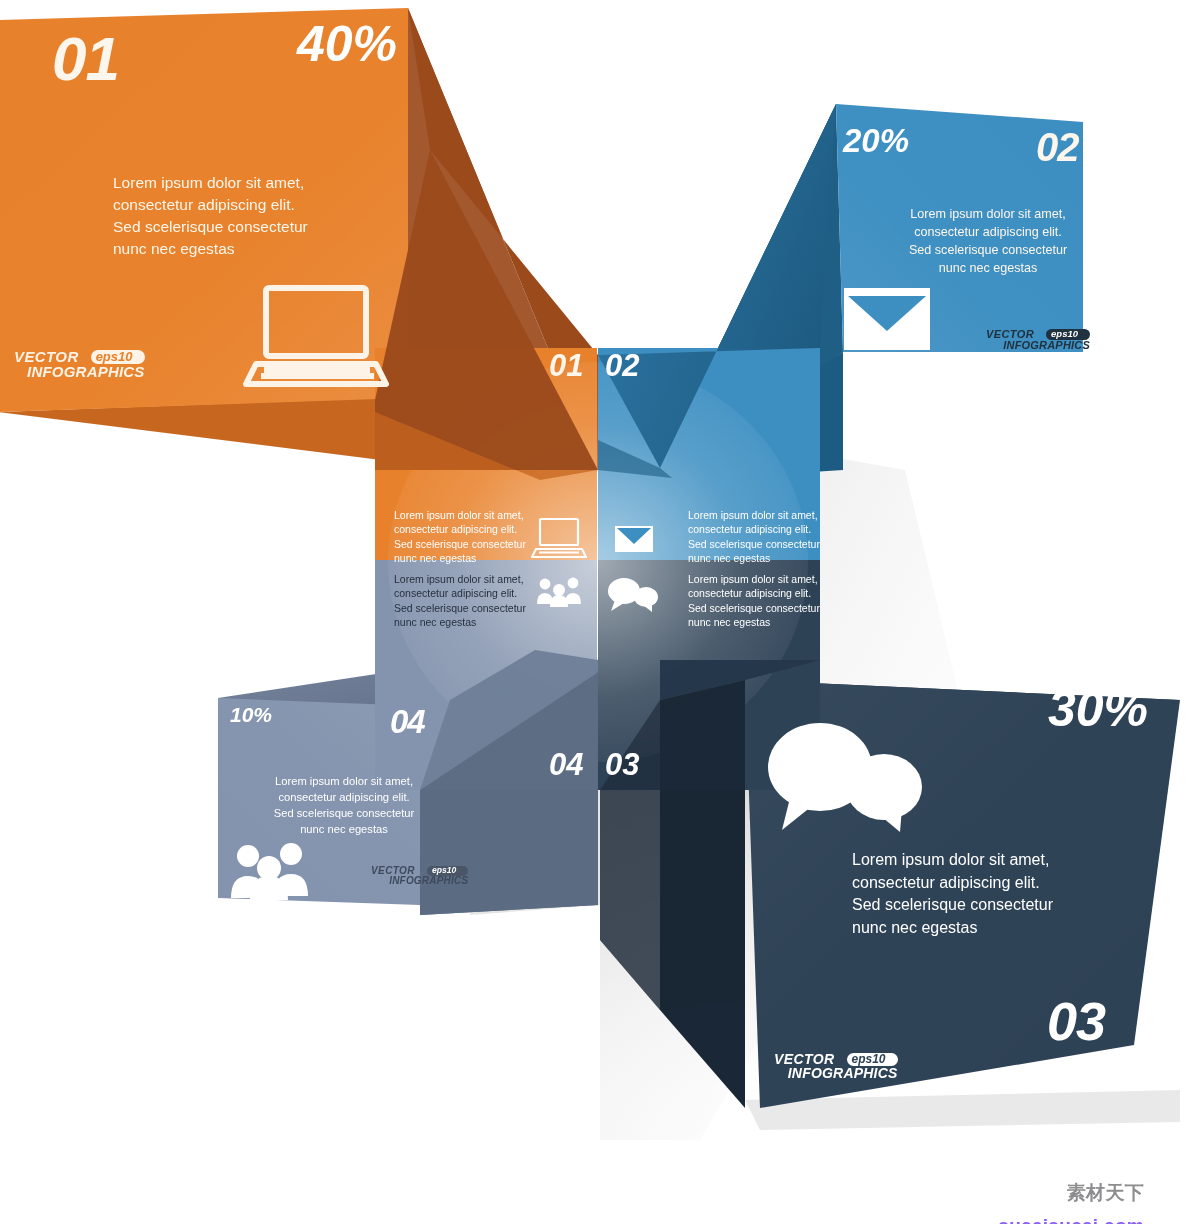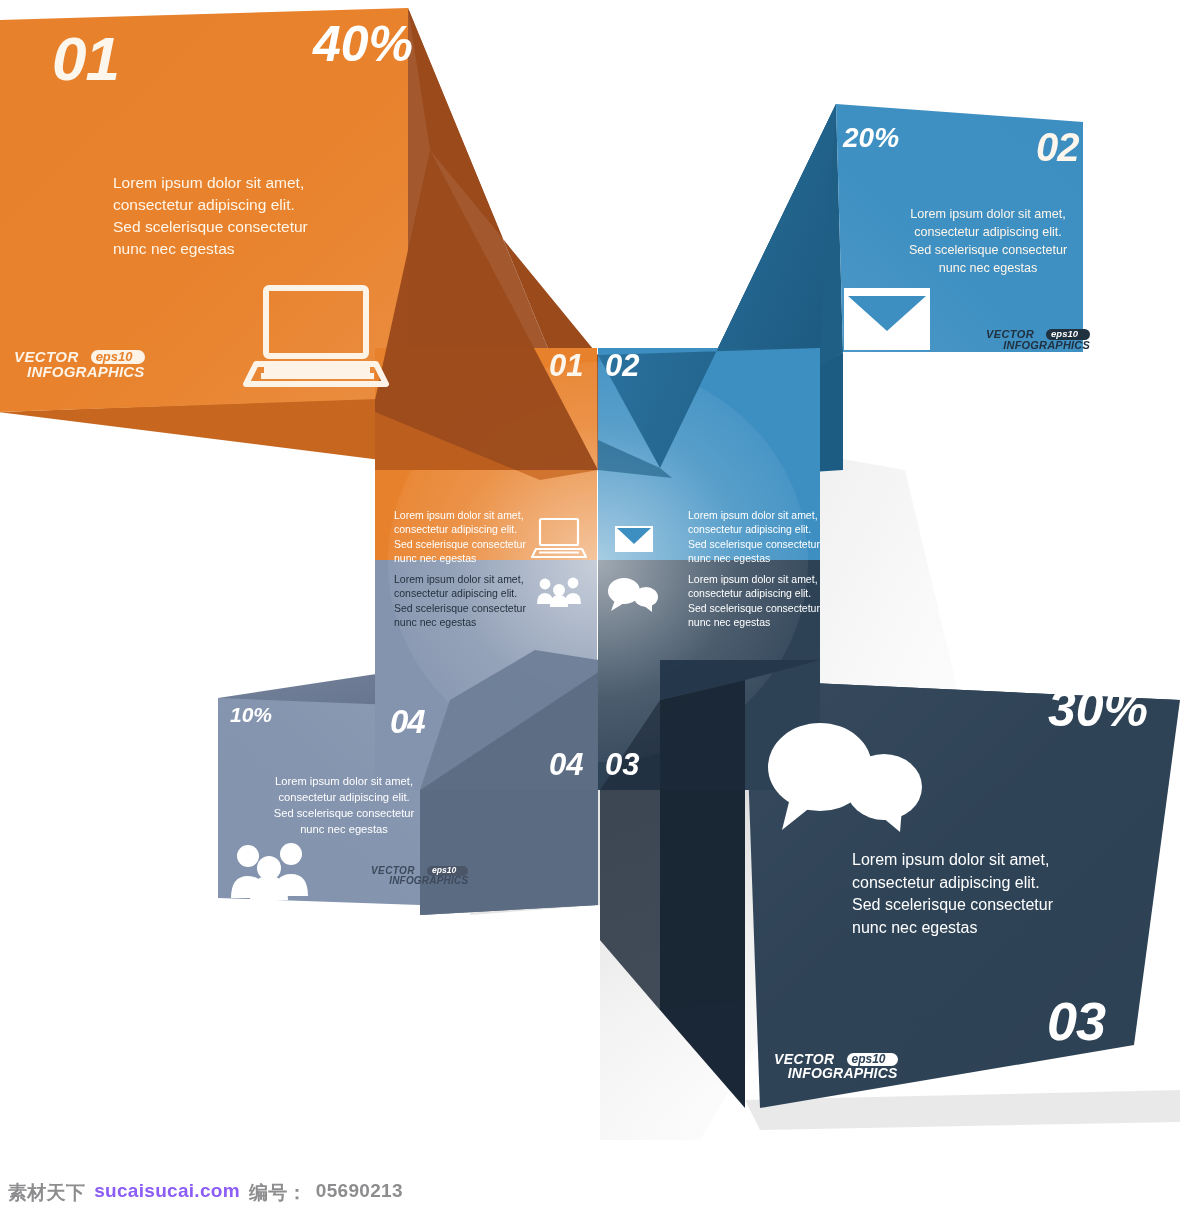--- a/index.html
+++ b/index.html
@@ -61,24 +61,25 @@
     border-radius: 7px;
     padding: 0px 12px 1px 5px;
     font-style: italic;
   }
   .badge .inf { letter-spacing: 0.2px; text-align: right; }
 
   
   #footer {
     position: absolute; left: 0; bottom: 0;
     width: 1144px; height: 44px;
-    display: flex; align-items: flex-start;
+    display: flex; align-items: flex-end;
     padding-left: 8px;
     gap: 9px;
     background: #ffffff;
+    flex-direction: column;
   }
   #footer span { font-size: 19px; color: #8d8d8f; font-weight: bold; letter-spacing: 0.3px; }
   #footer .site { color: #8b5cf6; }
 </style>
 </head>
 <body>
 
 <div id="stage">
 
   <svg id="art" viewBox="0 0 1200 1224">
@@ -264,34 +265,34 @@
     </g>
     <g>
       <ellipse cx="624" cy="591" rx="16" ry="13" fill="#ffffff"></ellipse>
       <polygon points="615,600 611,611 624,603" fill="#ffffff"></polygon>
       <ellipse cx="646" cy="597" rx="12" ry="10" fill="#ffffff"></ellipse>
       <polygon points="652,604 652,612 643,605" fill="#ffffff"></polygon>
     </g>
   </svg>
 
   <div class="lay num-big" style="left:52px; top:28px; font-size:62px;">01</div>
-  <div class="lay pct" style="left:297px; top:19px; font-size:50px;margin-left:16px;">40%</div>
+  <div class="lay pct" style="left:297px; top:19px; font-size:50px;">40%</div>
   <div class="lay body-txt" style="left:113px; top:172px; width:240px; font-size:15.5px;">Lorem ipsum dolor sit amet,
 consectetur adipiscing elit.
 Sed scelerisque consectetur
 nunc nec egestas</div>
   <div class="lay badge" style="left:14px; top:349px; font-size:15px; color:#fdf3e6;">
     <span class="r1">
       <span class="vec">VECTOR</span>
       <span class="eps" style="background:#fdf3e6; color:#E8812B; font-size:13px;">eps10</span>
     </span>
     <span class="inf">INFOGRAPHICS</span>
   </div>
 
-  <div class="lay pct" style="left:843px; top:124px; font-size:28px;">20%</div>
+  <div class="lay pct" style="left:843px; top:124px; font-size:33px;">20%</div>
   <div class="lay num-big" style="left:1036px; top:127px; font-size:40px;">02</div>
   <div class="lay body-txt" style="left:893px; top:206px; width:190px; font-size:12.6px; text-align:center;">Lorem ipsum dolor sit amet,
 consectetur adipiscing elit.
 Sed scelerisque consectetur
 nunc nec egestas</div>
   <div class="lay badge" style="left:986px; top:329px; font-size:11px; color:#20313f; align-items:flex-end;">
     <span class="r1">
       <span class="vec">VECTOR</span>
       <span class="eps" style="background:#20313f; color:#ffffff; font-size:9.5px;">eps10</span>
     </span>

